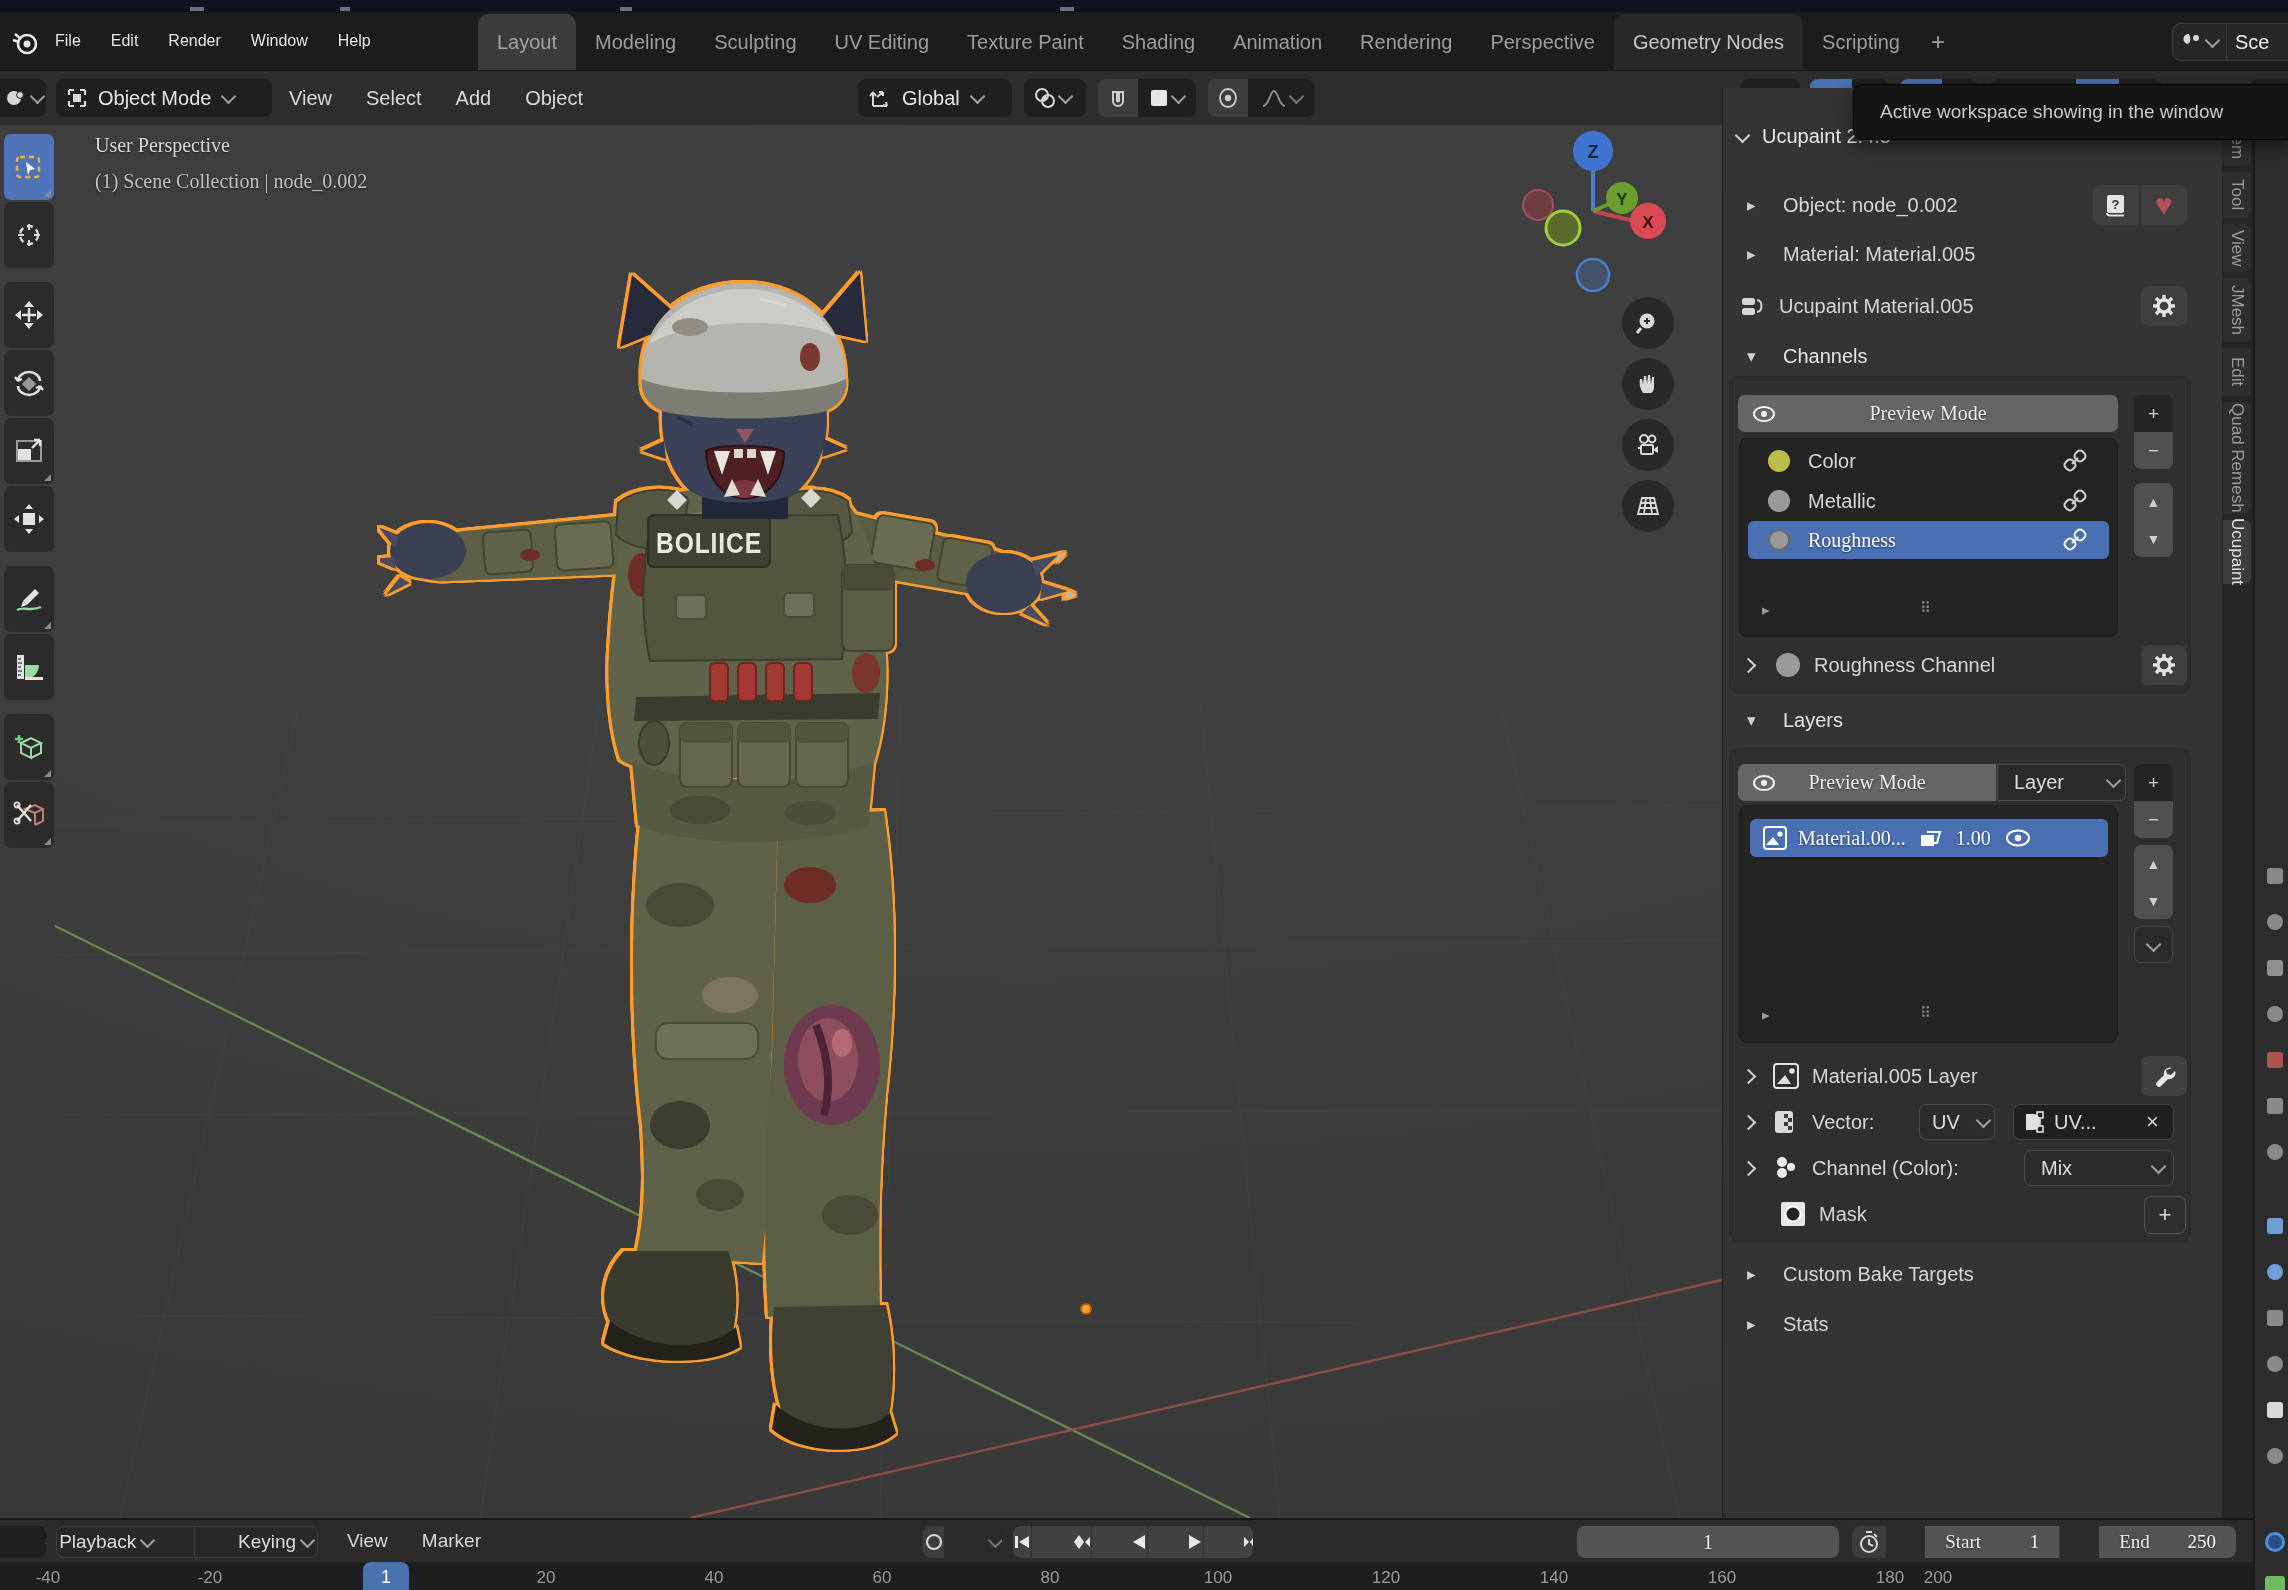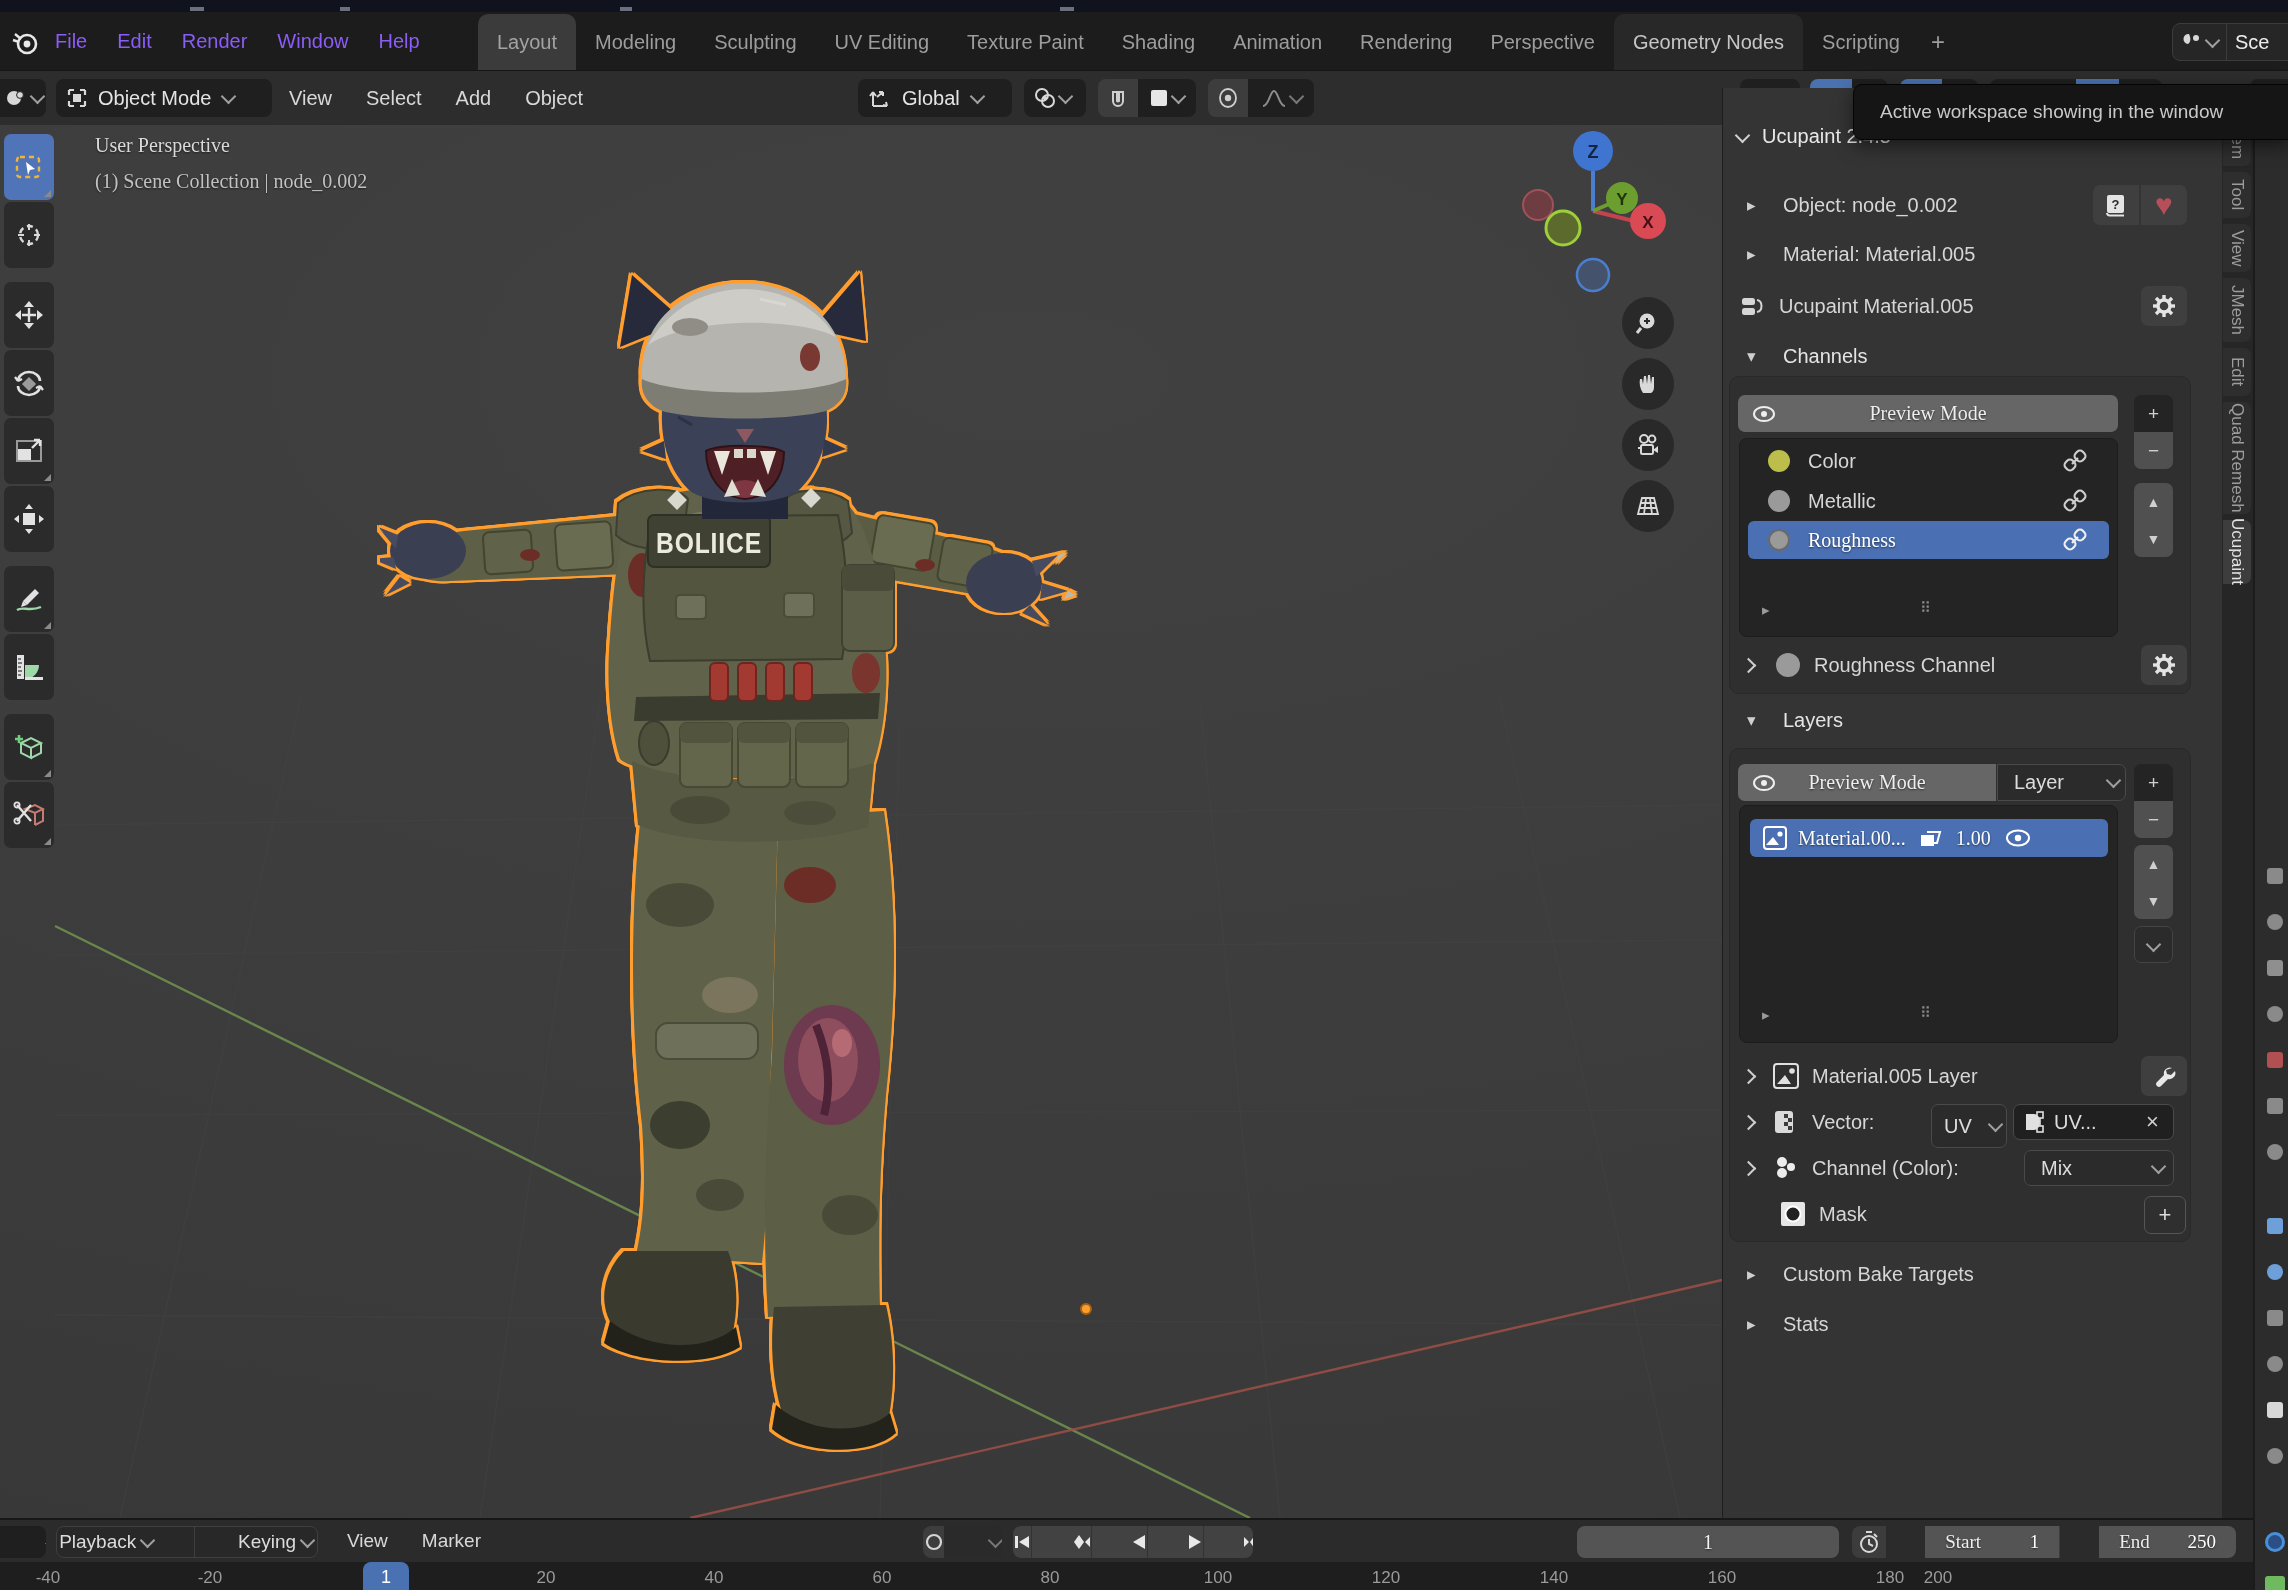--- a/index.html
+++ b/index.html
@@ -5,21 +5,21 @@
   html,body{margin:0;padding:0;background:#111;}
   #root{position:relative;width:2288px;height:1590px;overflow:hidden;
         font-family:"Liberation Sans",sans-serif;color:#d4d4d4;
         -webkit-font-smoothing:antialiased;}
   .abs{position:absolute;}
   .flex{display:flex;align-items:center;}
   .ts{text-shadow:0 1px 2px rgba(0,0,0,.55);font-family:Liberation Serif, serif;}
   
   #title-strip{left:0;top:0;width:2288px;height:12px;background:#10131d;}
   #topbar{left:0;top:12px;width:2288px;height:58px;background:#1c1c1c;}
-  .menu-item{padding:0 15px;font-size:20px;color:#8b5cf6;height:58px;display:flex;align-items:center;cursor:default;}
+  .menu-item{padding:0 15px;font-size:16px;color:#e5e5e5;height:58px;display:flex;align-items:center;cursor:default;}
   .wtab{padding:0 19px;font-size:20px;color:#9d9d9d;height:56px;display:flex;align-items:center;border-radius:10px 10px 0 0;}
   .wtab.active{background:#3b3b3b;color:#a3a3a3;}
   .wtab.hover{background:#282828;color:#c6c6c6;}
   
   #toolbar{left:0;top:70px;width:2288px;height:55px;background:#2d2d2d;border-top:1px solid #161616;box-sizing:border-box;}
   .widget{background:#1f1f1f;border-radius:8px;height:38px;display:flex;align-items:center;}
   .seg{height:38px;display:flex;align-items:center;justify-content:center;}
   .seg.on{background:#3d3d3d;}
   .seg.blue{background:#4a72b0;}
   .tmenu{font-size:20px;color:#d8d8d8;padding:0 17px;}
@@ -714,21 +714,21 @@
         <rect x="3" y="3" width="18" height="22" rx="3" fill="#dadada"></rect>
         <g fill="#3a3a3a">
             <rect x="12" y="6" width="4" height="4"></rect>
             <rect x="16" y="10" width="4" height="4"></rect>
             <rect x="12" y="14" width="4" height="4"></rect>
             <rect x="16" y="18" width="4" height="4"></rect>
           </g>
       </svg>
       <span style="margin-left:12px">Vector:</span>
     </div>
-    <div class="dd" style="left:208px;top:1016px;width:76px;height:44px">
+    <div class="dd" style="left:196px;top:1016px;width:76px;height:36px">
       <span style="margin-left:12px">UV</span>
       <span class="chev abs" style="left:52px"></span>
     </div>
     <div class="dd" style="left:290px;top:1016px;width:161px;height:36px;background:#202020">
       <svg style="margin-left:8px" width="24" height="24" viewBox="0 0 24 24">
         <path d="M4 4 h8 a6 8 0 0 1 0 16 h-8 Z" fill="#e0e0e0"></path>
         <rect x="15" y="2" width="6" height="6" fill="none" stroke="#e0e0e0" stroke-width="1.6"></rect>
         <rect x="15" y="16" width="6" height="6" fill="none" stroke="#e0e0e0" stroke-width="1.6"></rect>
         <line x1="18" y1="8" x2="18" y2="16" stroke="#e0e0e0" stroke-width="1.6"></line>
       </svg>

